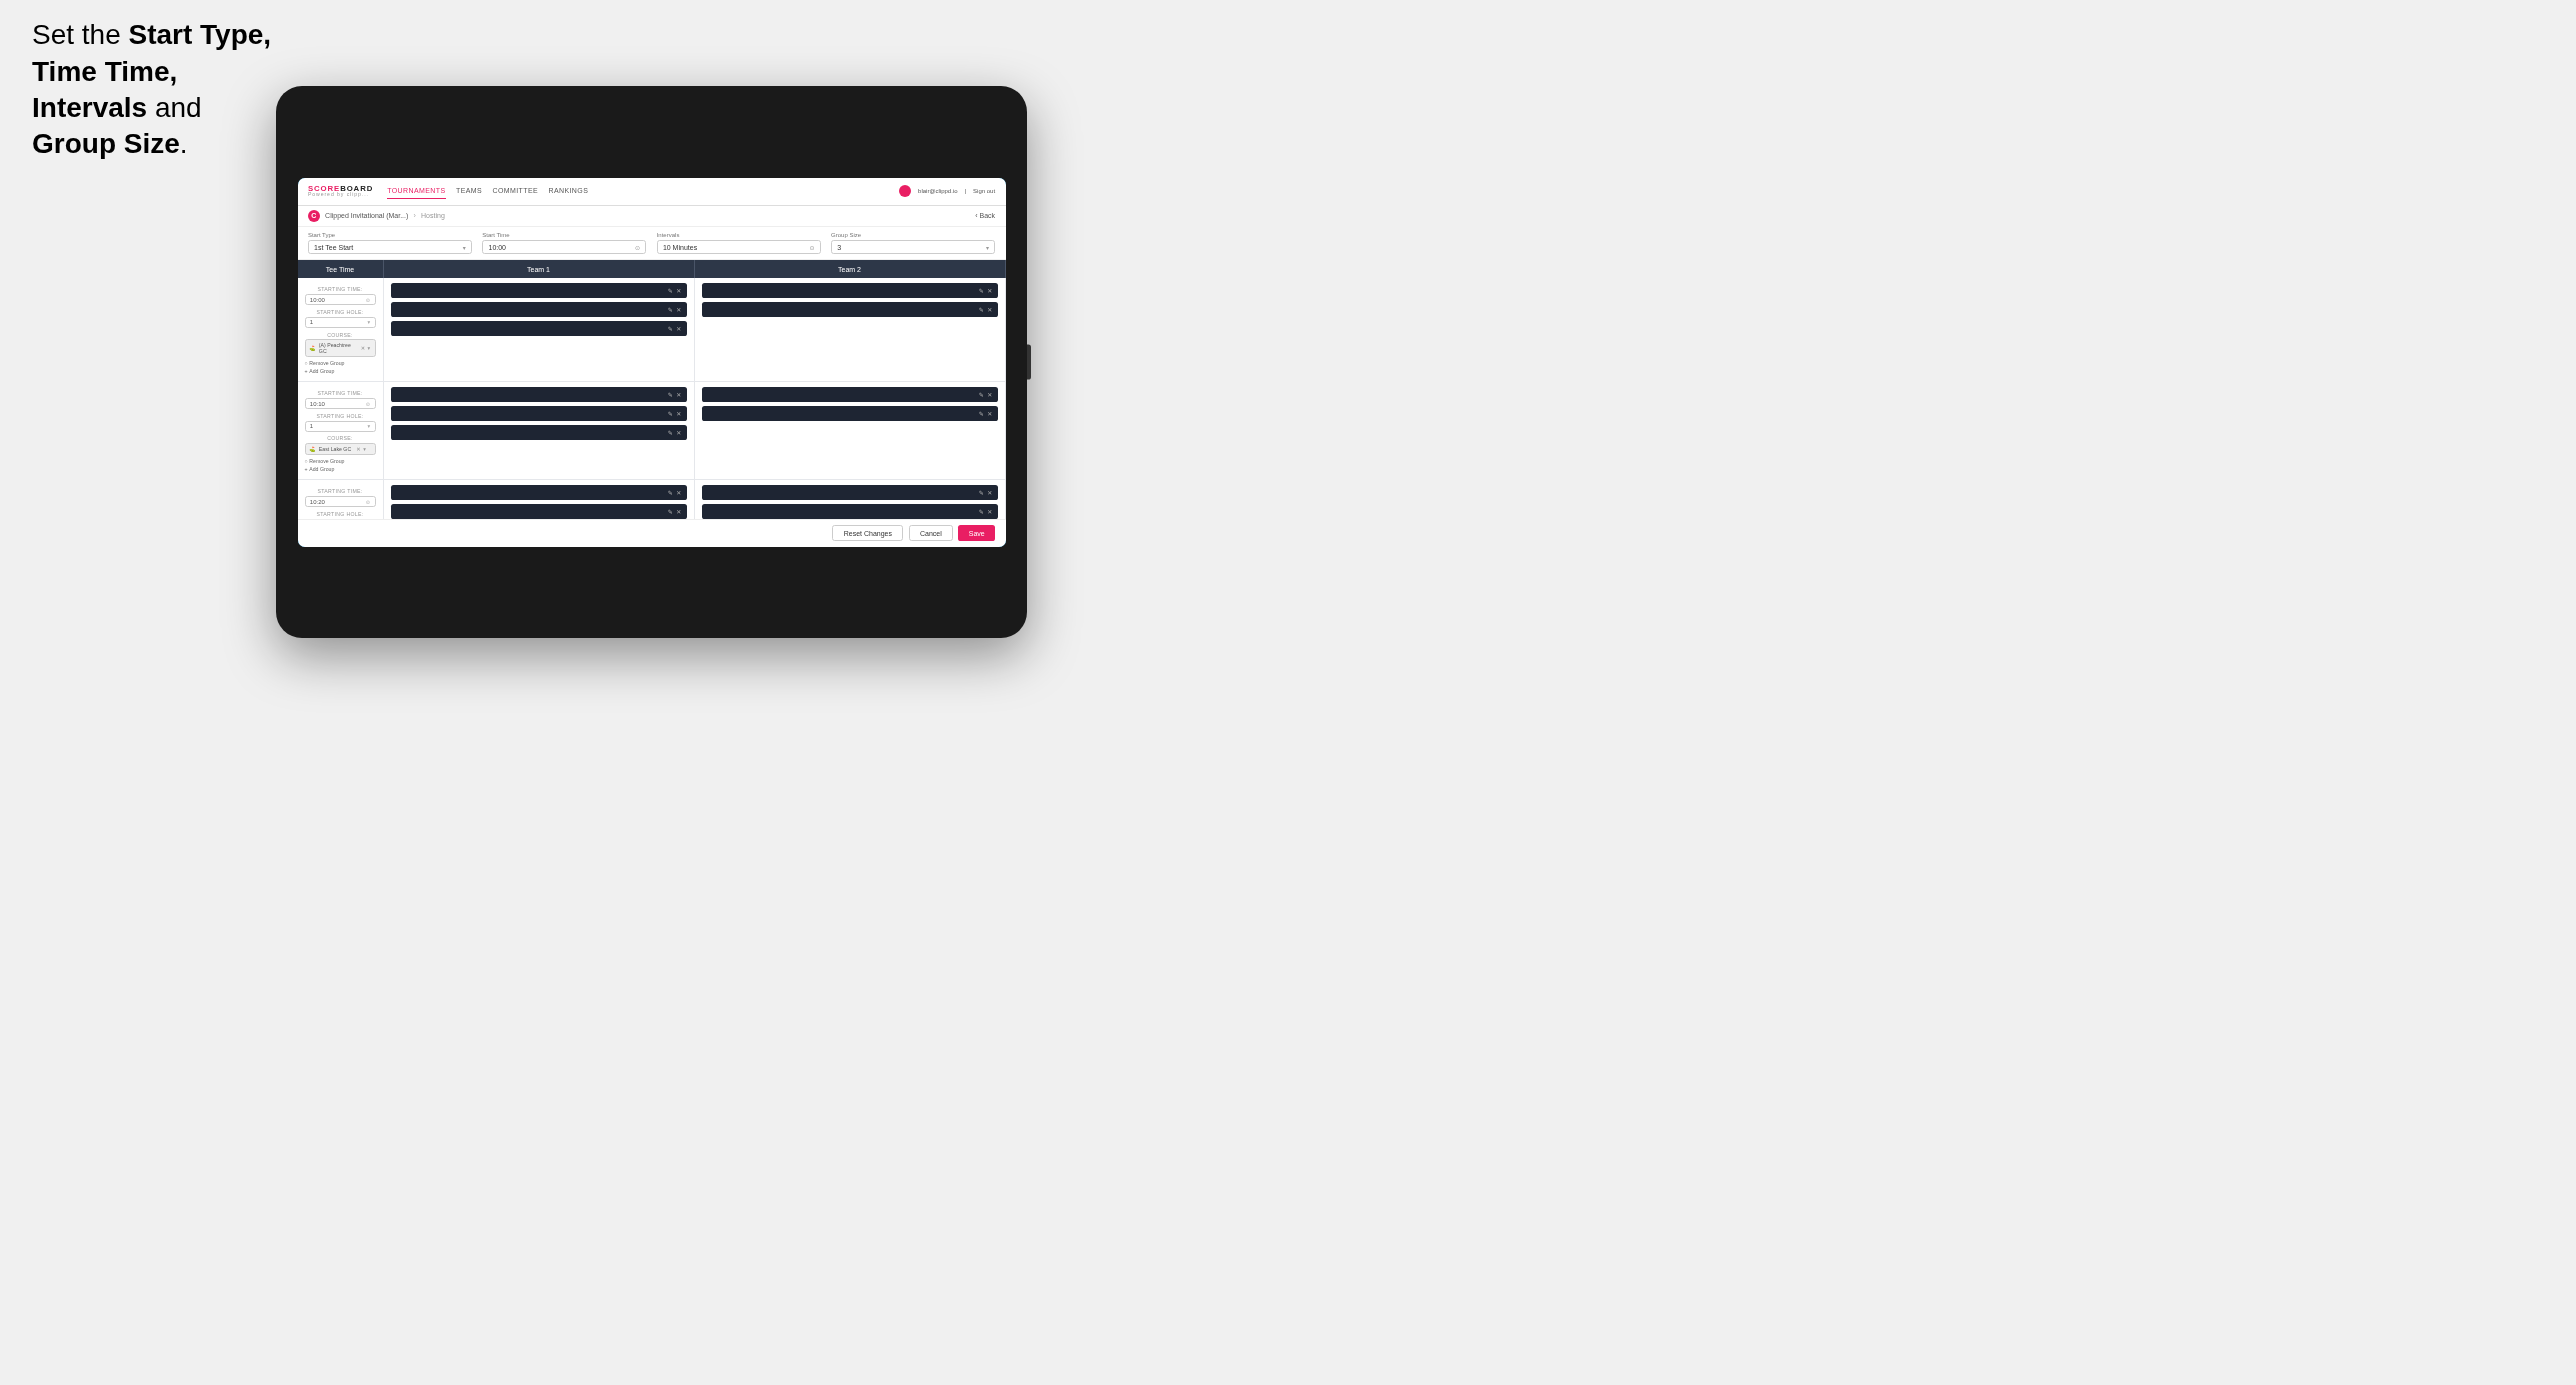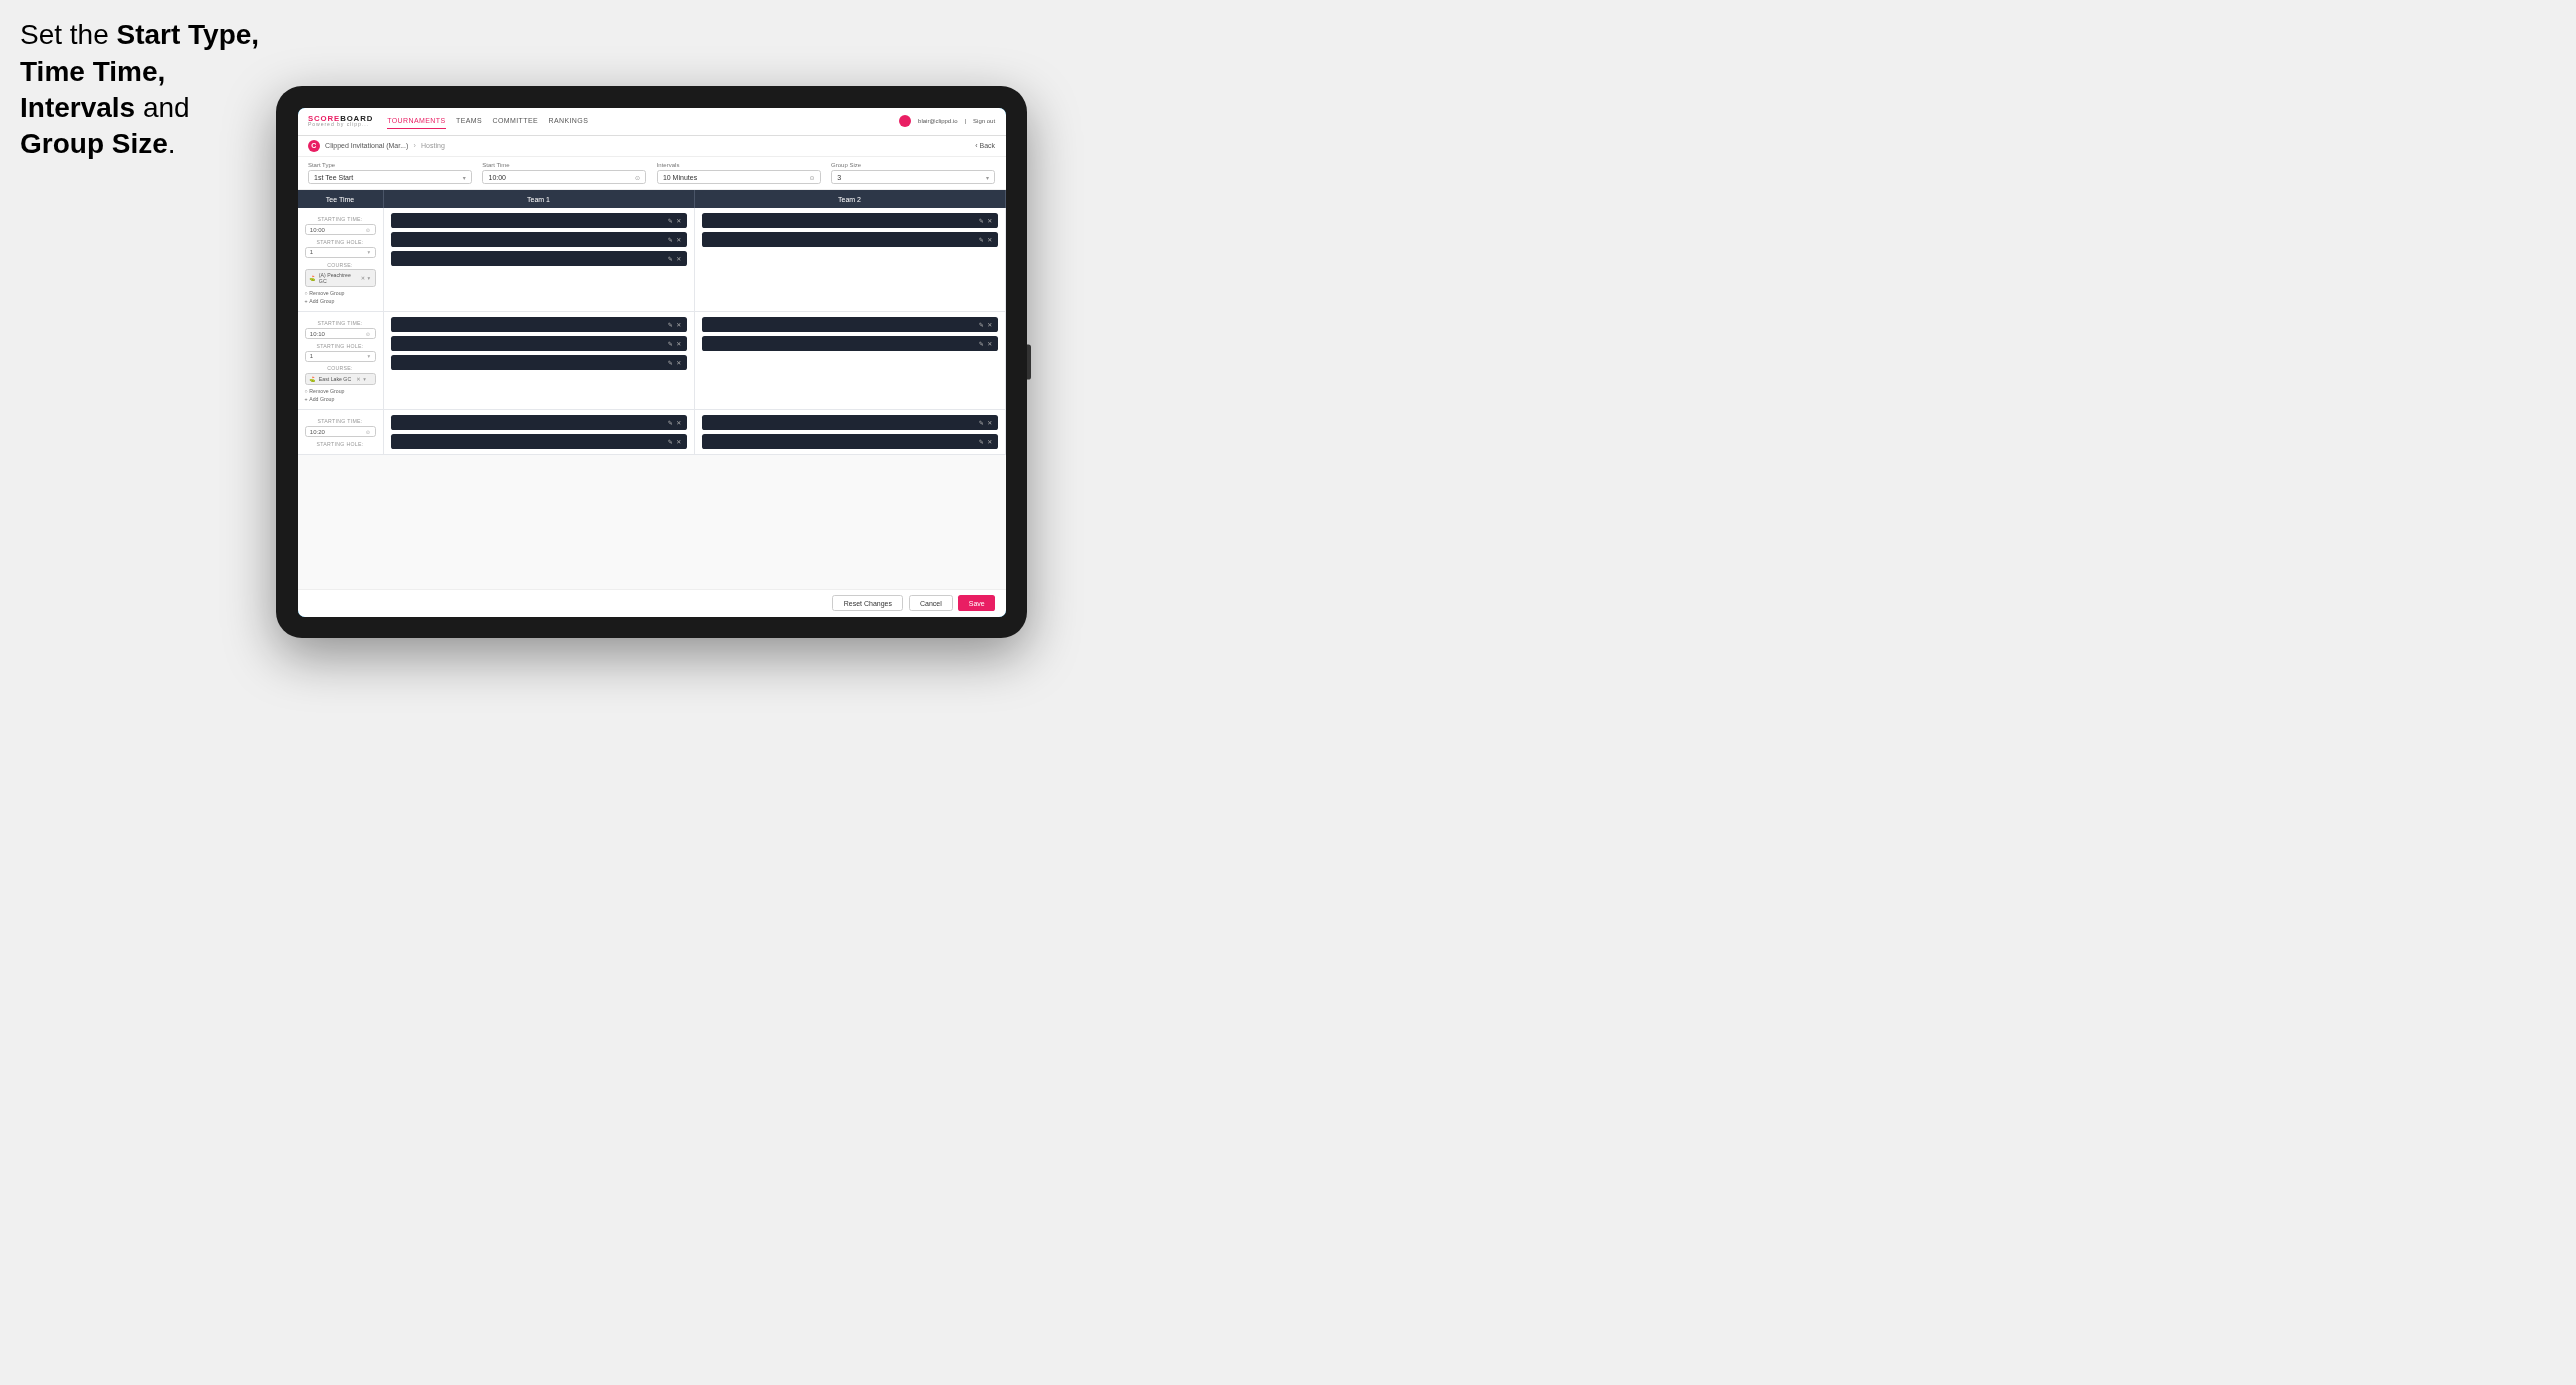--- a/index.html
+++ b/index.html
@@ -8,21 +8,21 @@
       font-family: -apple-system, BlinkMacSystemFont, 'Segoe UI', Arial, sans-serif;
       width: 2576px;
       height: 1386px;
       position: relative;
       overflow: hidden;
     }
 
     
     .instruction-area {
       position: absolute;
-      left: 20px;
+      left: 32px;
       top: 17.3px;
       width: 259px;
       font-size: 28px;
       line-height: 1.3;
       color: #000;
     }
     .instruction-area span.bold { font-weight: 900; }
 
     
     .arrow-container {
@@ -44,21 +44,21 @@
       background: #1a1a1a;
       border-radius: 26px;
       box-shadow: 0 17.3px 52px rgba(0,0,0,0.4);
       display: flex;
       align-items: center;
       justify-content: center;
     }
 
     .tablet-screen {
       width: 708px;
-      height: 509px;
+      height: 369px;
       background: #0ea5e9;
       border-radius: 7px;
       overflow: hidden;
       display: flex;
       flex-direction: column;
     }
 
     
     .navbar {
       display: flex;

